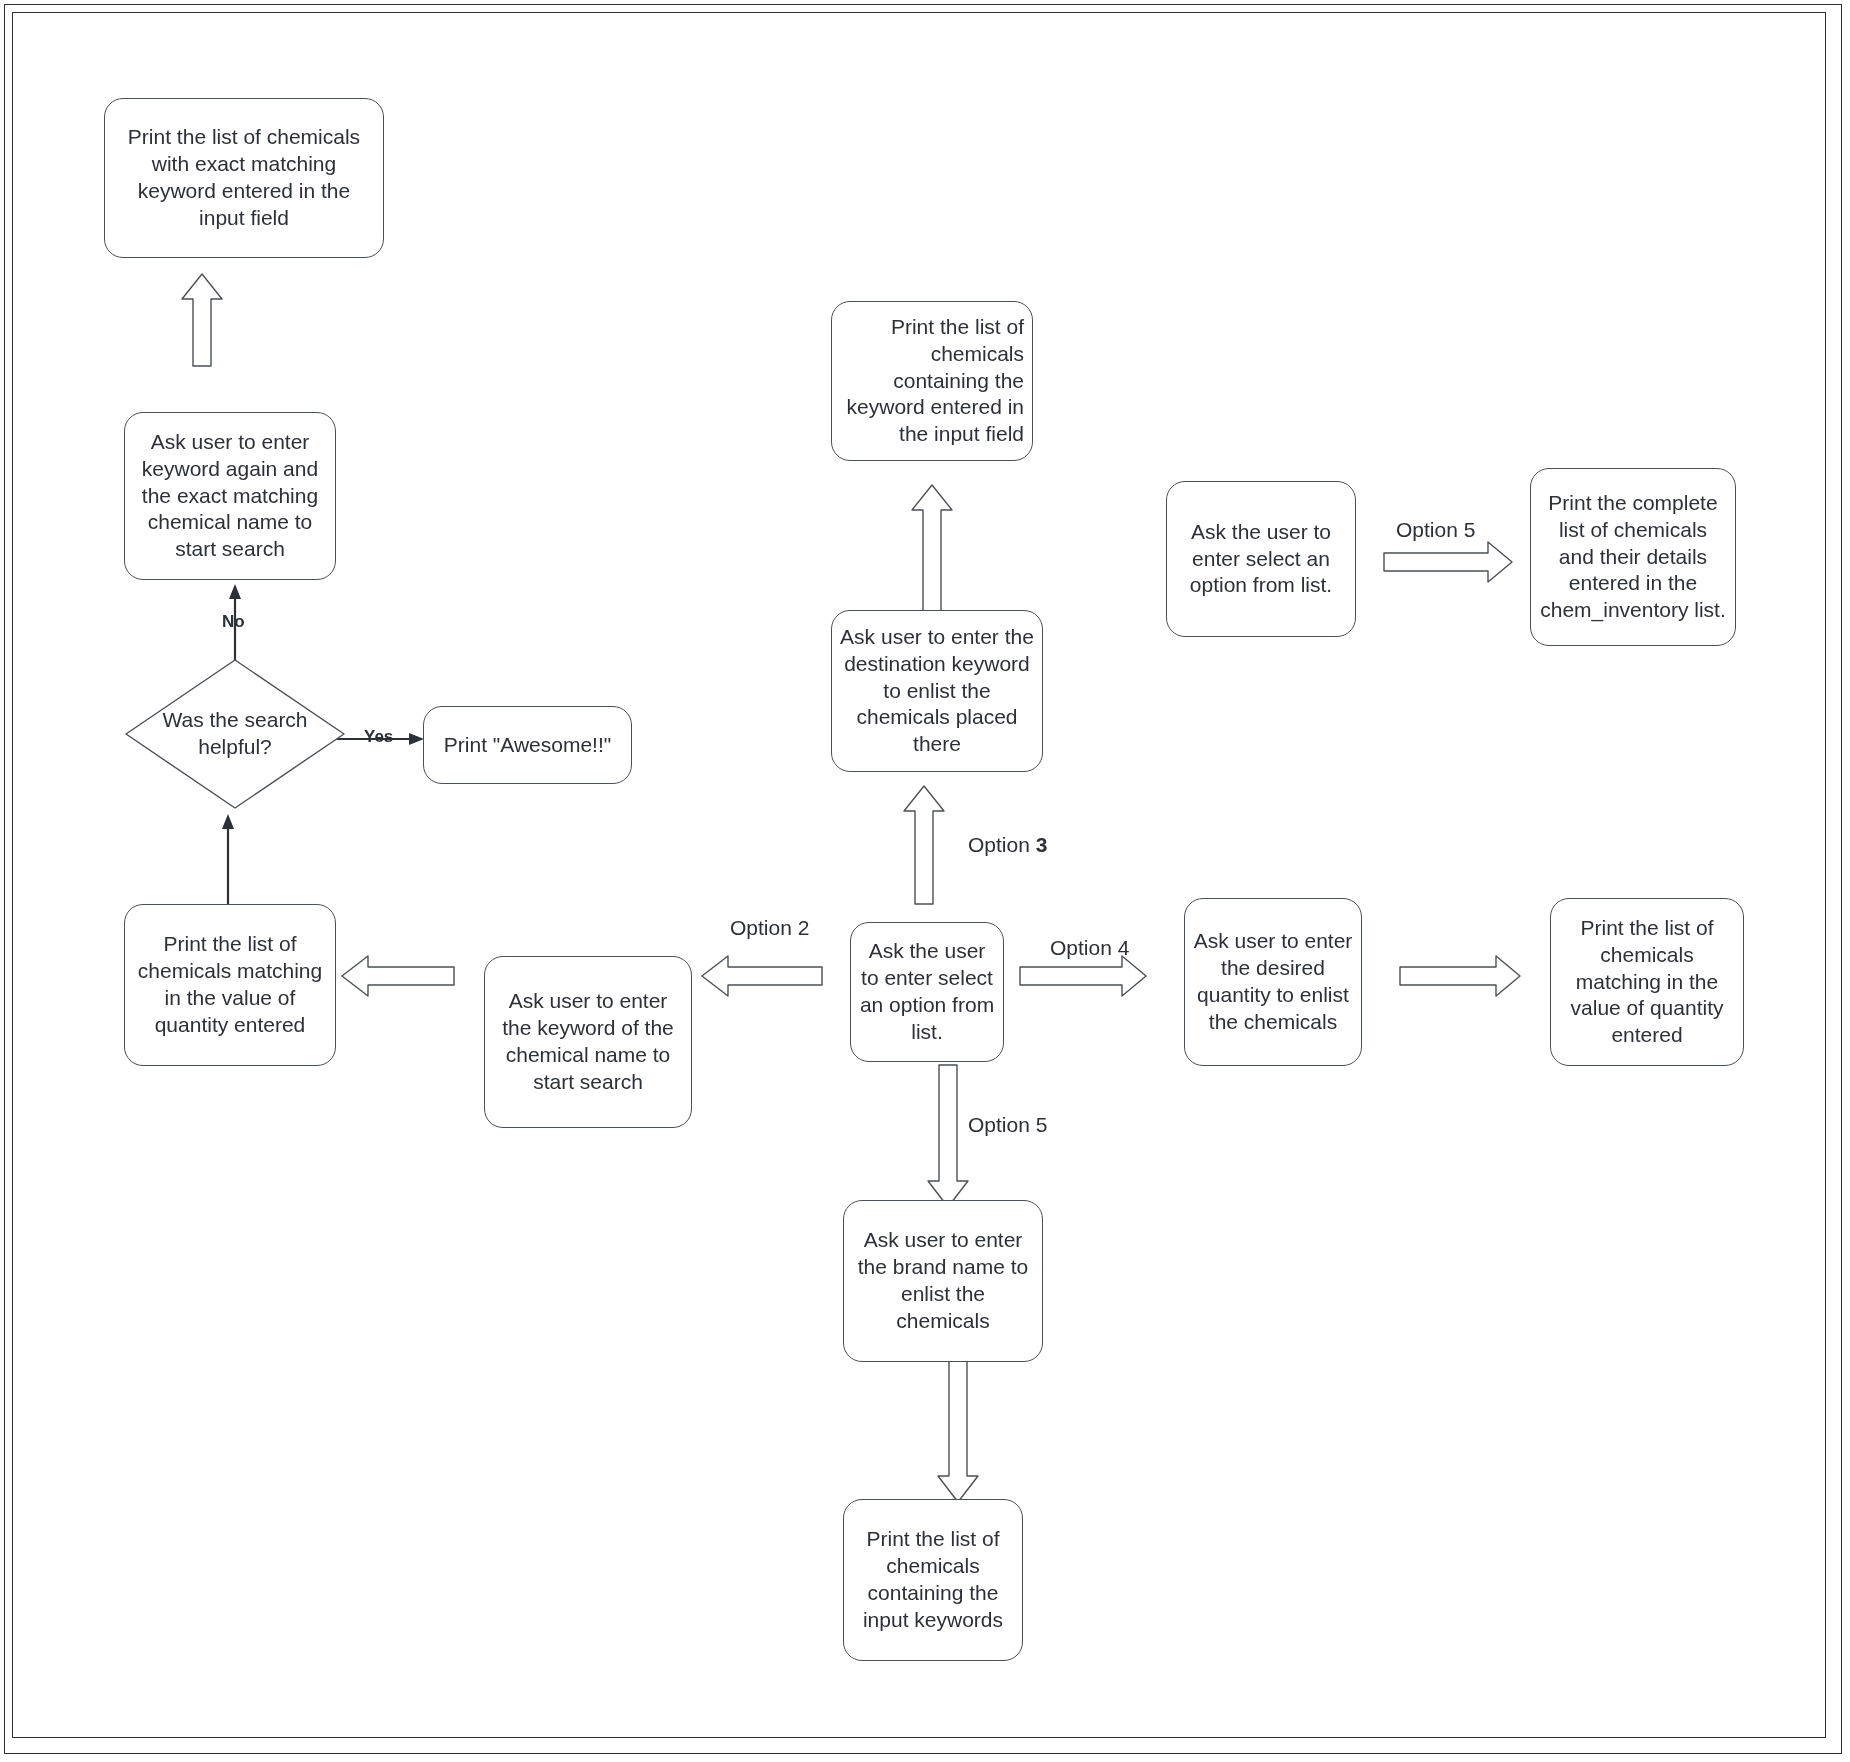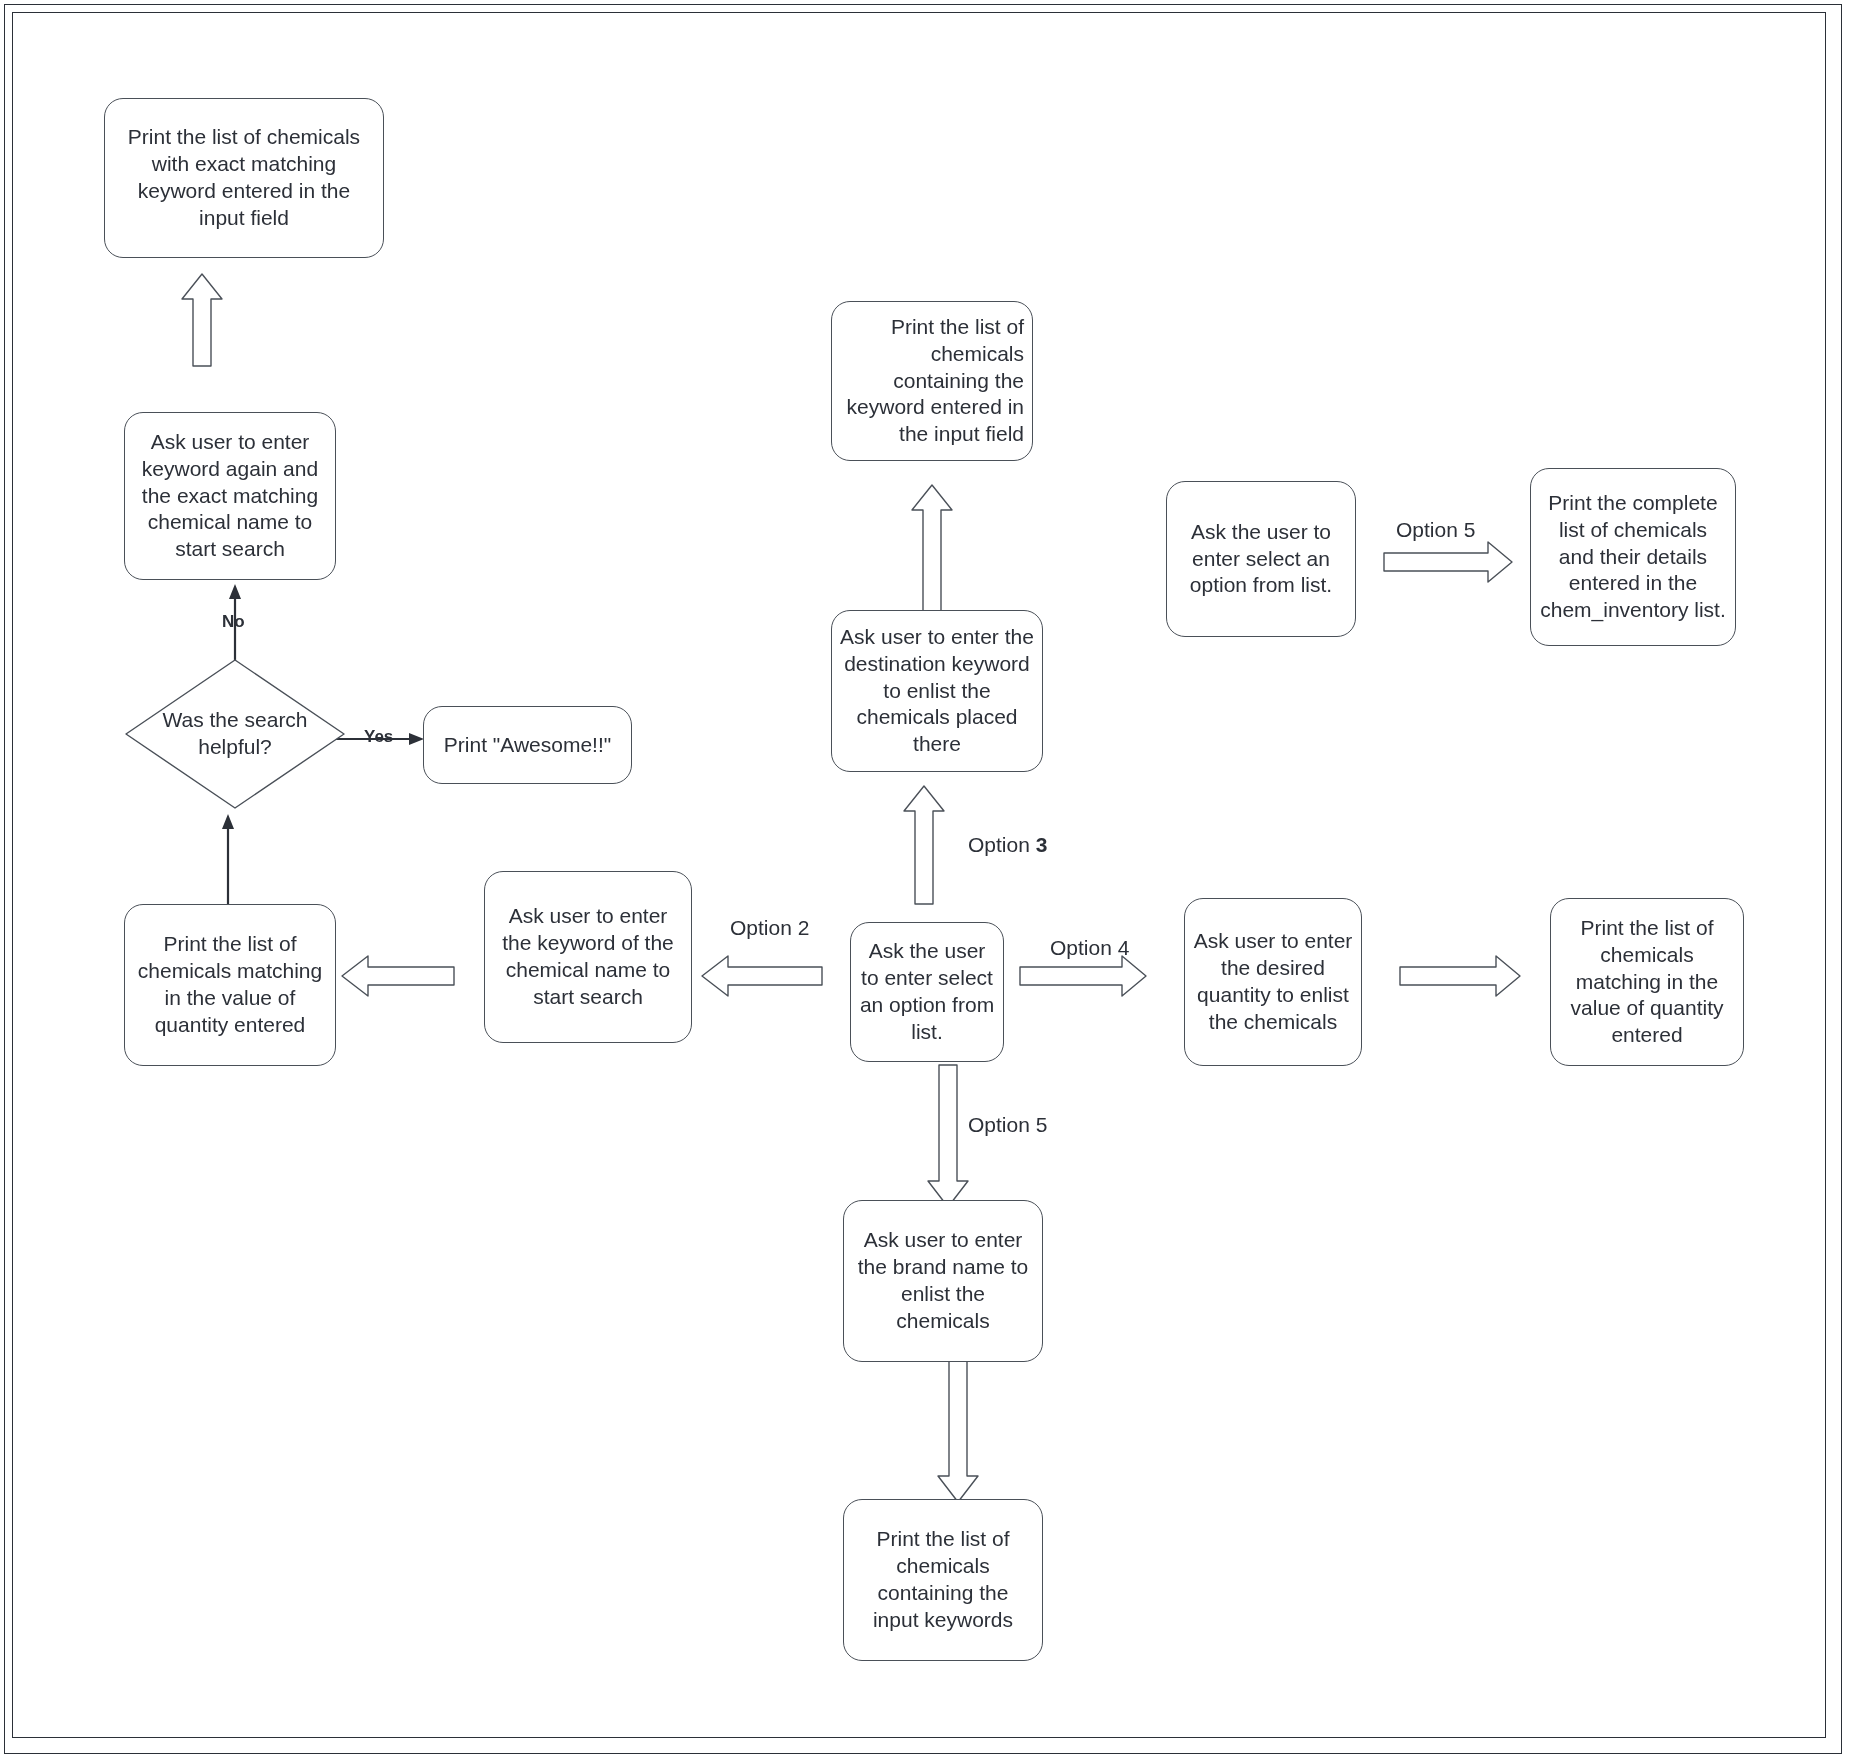--- a/index.html
+++ b/index.html
@@ -200,33 +200,33 @@
     <svg width="222" height="152" viewBox="0 0 222 152">
       <path d="M111 2 L220 76 L111 150 L2 76 Z" fill="#ffffff" stroke="#4a5058" stroke-width="1.4" stroke-linejoin="round"></path>
     </svg>
     <div class="diamond-label">Was the search helpful?</div>
   </div>
 
   <div class="node" style="left:423px; top:706px; width:209px; height:78px;">Print "Awesome!!"</div>
 
   <div class="node" style="left:124px; top:904px; width:212px; height:162px;">Print the list of chemicals matching in the value of quantity entered</div>
 
-  <div class="node" style="left:484px; top:871px; width:208px; height:172px;">Ask user to enter the keyword  of the chemical name to start search</div>
+  <div class="node" style="left:484px; top:956px; width:208px; height:172px;">Ask user to enter the keyword  of the chemical name to start search</div>
 
   <div class="node" style="left:831px; top:301px; width:202px; height:160px;text-align:right;">Print the list of chemicals containing the keyword entered in the input field</div>
 
   <div class="node" style="left:831px; top:610px; width:212px; height:162px;">Ask user to enter the destination keyword to enlist the chemicals placed there</div>
 
   <div class="node" style="left:850px; top:922px; width:154px; height:140px;">Ask the user to enter select an option from list.</div>
 
   <div class="node" style="left:1166px; top:481px; width:190px; height:156px;">Ask the user to enter select an option from list.</div>
 
   <div class="node" style="left:1530px; top:468px; width:206px; height:178px;">Print the complete list of chemicals and their details entered in the chem_inventory list.</div>
 
   <div class="node" style="left:1184px; top:898px; width:178px; height:168px;">Ask user to enter the desired quantity to enlist the chemicals</div>
 
   <div class="node" style="left:1550px; top:898px; width:194px; height:168px;">Print the list of chemicals matching in the value of quantity entered</div>
 
   <div class="node" style="left:843px; top:1200px; width:200px; height:162px;">Ask user to enter the brand name to enlist the chemicals</div>
 
-  <div class="node" style="left:843px; top:1499px; width:200px; height:162px;">Print the list of chemicals containing the input keywords</div>
+  <div class="node" style="left:843px; top:1499px; width:180px; height:162px;">Print the list of chemicals containing the input keywords</div>
 
 </div>
 
 </body></html>

